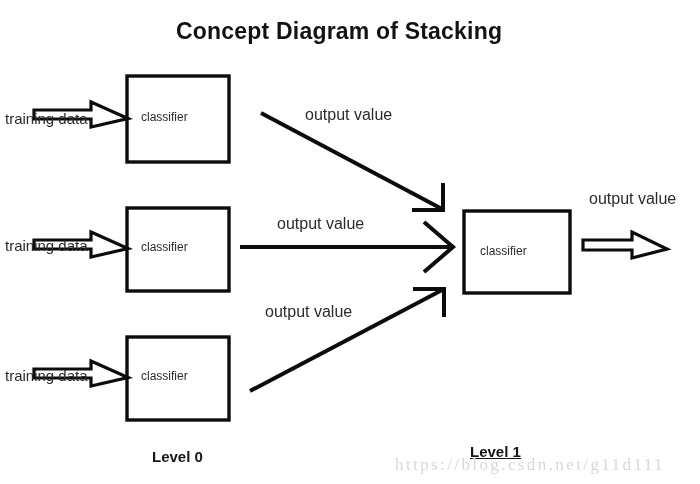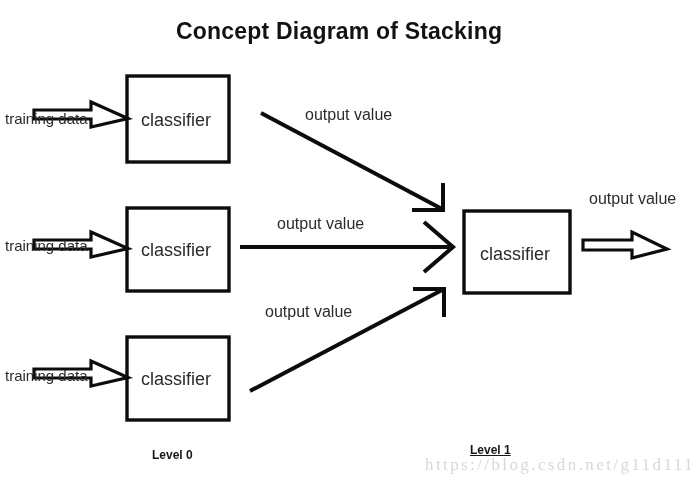--- a/index.html
+++ b/index.html
@@ -55,40 +55,39 @@
     font-size: 16px;
     color: #2b2b2b;
   }
   #output-value-label-0 { left: 305px; top: 107px; }
   #output-value-label-1 { left: 277px; top: 216px; }
   #output-value-label-2 { left: 265px; top: 304px; }
   #output-value-label-final { left: 589px; top: 191px; }
 
   .box-caption {
     position: absolute;
-    font-size: 18px;
+    font-size: 12px;
     color: #2b2b2b;
     white-space: nowrap;
   }
   .level-label {
-    font-size: 12px;
+    font-size: 15px;
     font-weight: bold;
     color: #161616;
   }
   #level-0-label { left: 152px; top: 449px; }
   #level-1-label { left: 470px; top: 444px; text-decoration: underline; }
 
   #watermark {
     left: 395px;
     top: 456px;
     font-family: "Liberation Serif", serif;
     font-size: 17px;
     color: #d8d8d8;
     letter-spacing: 2.4px;
-    margin-left: 30px;
   }
 </style>
 </head>
 <body>
 
 <div id="canvas">
 
   <svg id="vector-layer" viewBox="0 0 700 484" xmlns="http://www.w3.org/2000/svg">
 
     <rect x="127" y="76" width="102" height="86" fill="#ffffff" stroke="#0c0c0c" stroke-width="3.4"></rect>

